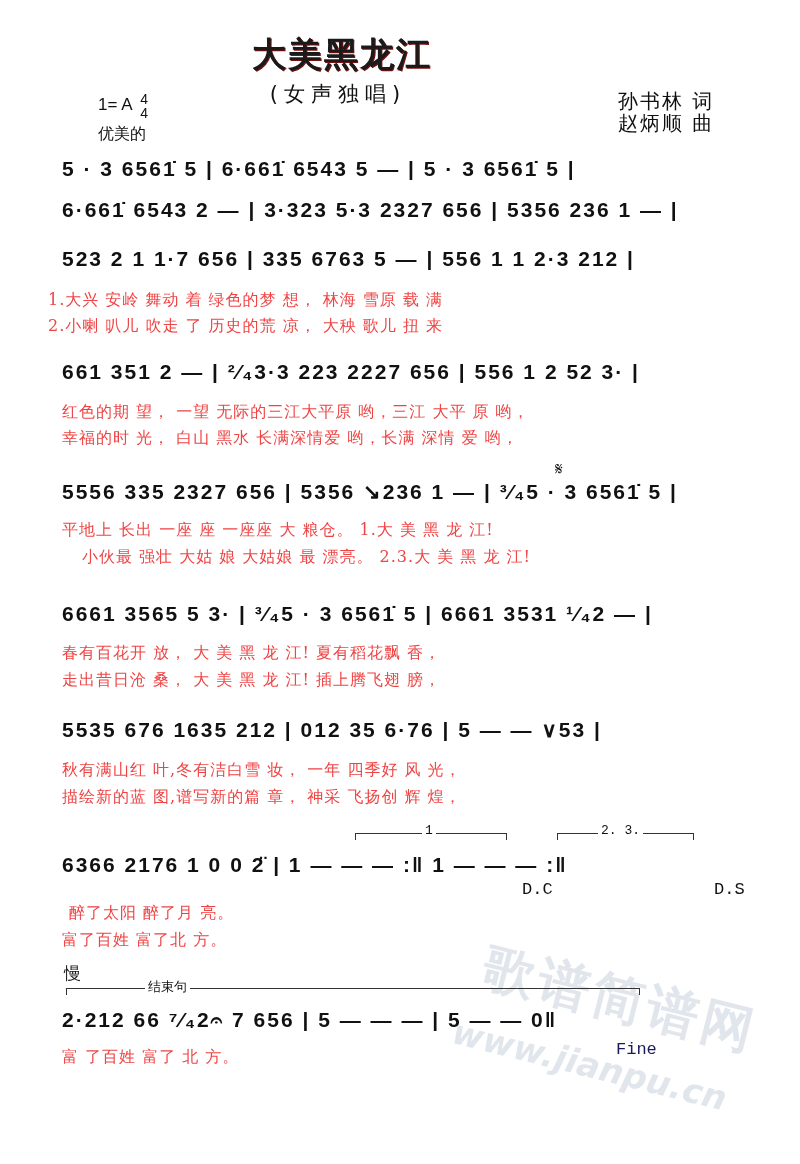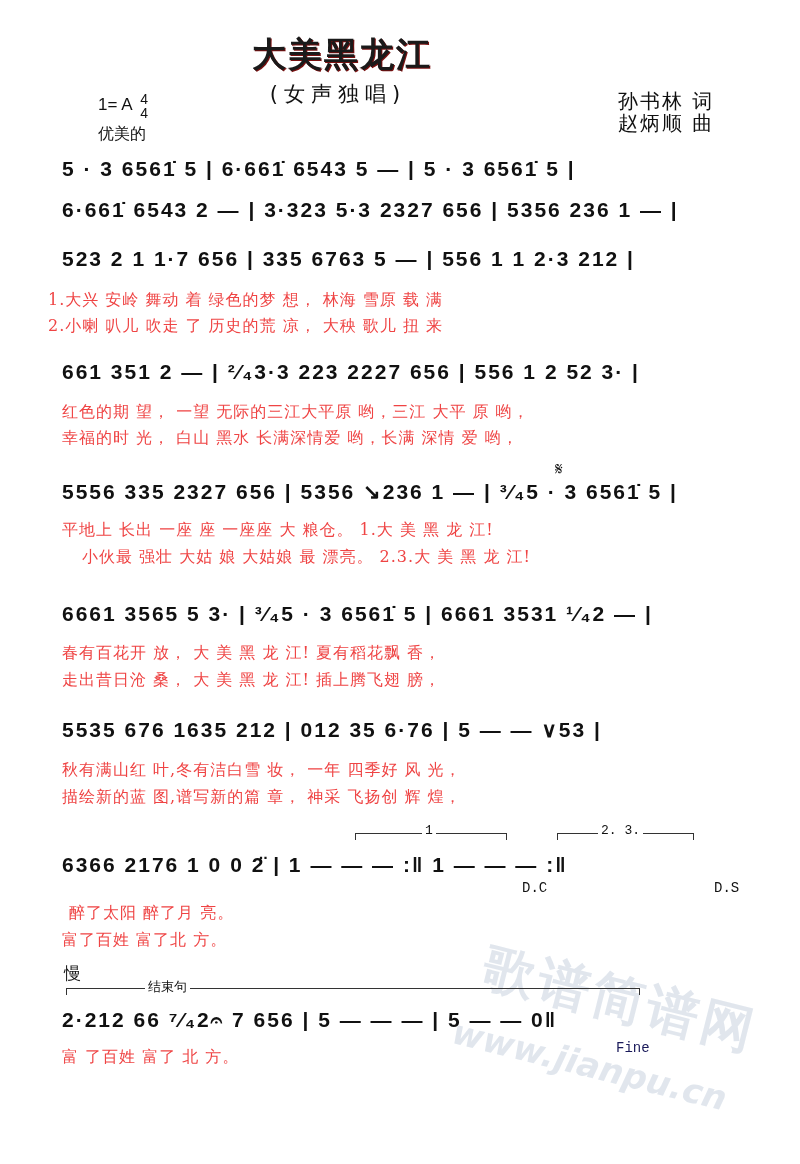--- a/index.html
+++ b/index.html
@@ -6,21 +6,21 @@
   body{width:800px;height:1164px;position:relative;overflow:hidden;font-family:"DejaVu Sans",sans-serif;color:#111;}
   .abs{position:absolute;white-space:nowrap;}
   .title{left:0;width:684px;top:32px;text-align:center;font-size:34px;font-weight:bold;color:#1a1a1a;text-shadow:1px 1px 0 #7a1010;letter-spacing:2px;}
   .subtitle{left:0;width:676px;top:80px;text-align:center;font-size:21px;letter-spacing:6px;}
   .key{left:98px;top:92px;font-family:"Liberation Sans",sans-serif;font-size:17px;}
   .frac{display:inline-block;vertical-align:middle;text-align:center;font-size:14px;line-height:14px;margin-left:4px;}
   .tempo{left:98px;top:124px;font-size:16px;}
   .credits{left:618px;top:90px;font-size:20px;line-height:22px;letter-spacing:2px;}
   .staff{font-family:"Liberation Sans",sans-serif;font-weight:bold;font-size:21px;letter-spacing:2px;color:#111;}
   .lyric{font-family:"DejaVu Serif",serif;font-size:16px;letter-spacing:1px;color:#ef4444;}
-  .mark{font-family:"Liberation Mono",monospace;font-size:14px;}
+  .mark{font-family:"Liberation Mono",monospace;font-size:17px;}
   .bracket{border-top:1.5px solid #333;border-left:1.5px solid #333;border-right:1.5px solid #333;height:6px;}
   .bracket-label{position:absolute;top:-11px;background:#fff;padding:0 3px;font-size:13px;font-family:"Liberation Mono",monospace;}
   .watermark{right:40px;top:965px;font-size:52px;font-weight:bold;color:#c9d3e0;opacity:.55;transform:rotate(14deg);letter-spacing:4px;}
   .watermark2{right:70px;top:1045px;font-size:34px;font-weight:bold;color:#c9d3e0;opacity:.55;transform:rotate(14deg);font-style:italic;}
 </style>
 </head>
 <body>
 
 <div class="abs title">大美黑龙江</div>
 <div class="abs subtitle">(女声独唱)</div>

